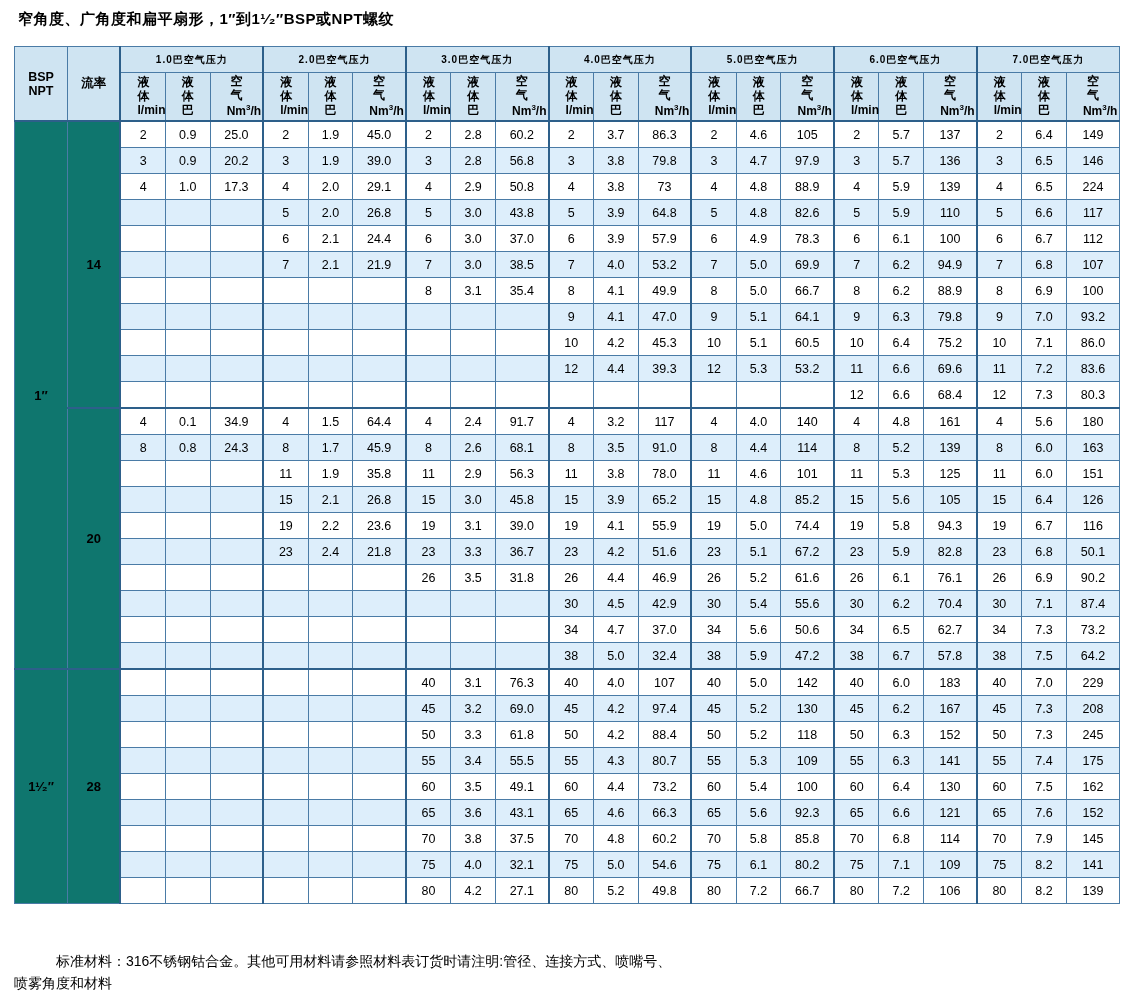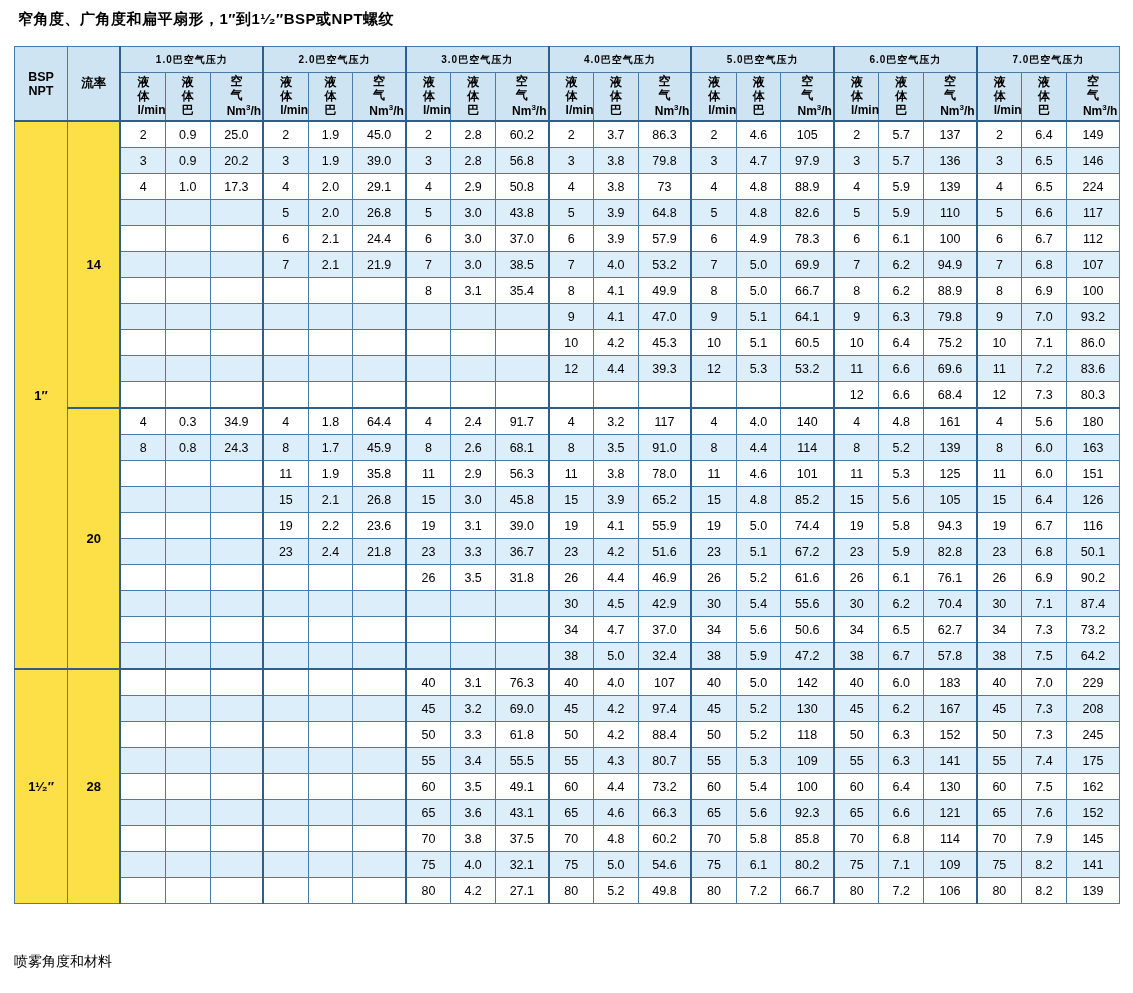--- a/index.html
+++ b/index.html
@@ -23,21 +23,21 @@
     text-align:center;
     vertical-align:middle;
     padding:0;
     height:25px;
     font-weight:normal;
   }
   thead td{background:#cfe4f2;font-weight:bold;}
   .hdr-grp{font-size:10px;letter-spacing:1px;}
   .hdr-sub{font-size:12px;line-height:1.15;padding:2px 16px;}
   .hdr-sub sup{font-size:8px;vertical-align:super;}
-  td.lbl{background:#fde047;font-weight:bold;font-size:13px;}
+  td.lbl{background:#0f766e;font-weight:bold;font-size:13px;}
   .rowA{background:#ffffff;}
   .rowB{background:#ddeefb;}
   .grp-left{border-left:2px solid #2d5f8a;}
   .thick-b{border-bottom:2px solid #2d5f8a;}
   .thick-t{border-top:2px solid #2d5f8a;}
   .note{
     position:absolute;left:14px;top:950px;width:1106px;
     font-size:14px;line-height:1.6;
   }
   .note .l1{text-indent:42px;}
@@ -433,24 +433,24 @@
           <td class="grp-left">12</td>
           <td>6.6</td>
           <td>68.4</td>
           <td class="grp-left">12</td>
           <td>7.3</td>
           <td>80.3</td>
         </tr>
         <tr class="rowA thick-t">
           <td class="lbl" rowspan="10">20</td>
           <td class="grp-left">4</td>
-          <td>0.3</td>
+          <td>0.1</td>
           <td>34.9</td>
           <td class="grp-left">4</td>
-          <td>1.8</td>
+          <td>1.5</td>
           <td>64.4</td>
           <td class="grp-left">4</td>
           <td>2.4</td>
           <td>91.7</td>
           <td class="grp-left">4</td>
           <td>3.2</td>
           <td>117</td>
           <td class="grp-left">4</td>
           <td>4.0</td>
           <td>140</td>
@@ -875,14 +875,15 @@
           <td>106</td>
           <td class="grp-left">80</td>
           <td>8.2</td>
           <td>139</td>
         </tr>
       </tbody>
   </table>
 </div>
 
 <div class="note">
+  <div class="l1">标准材料：316不锈钢钴合金。其他可用材料请参照材料表订货时请注明:管径、连接方式、喷嘴号、</div>
   <div>喷雾角度和材料</div>
 </div>
 
 </body></html>

